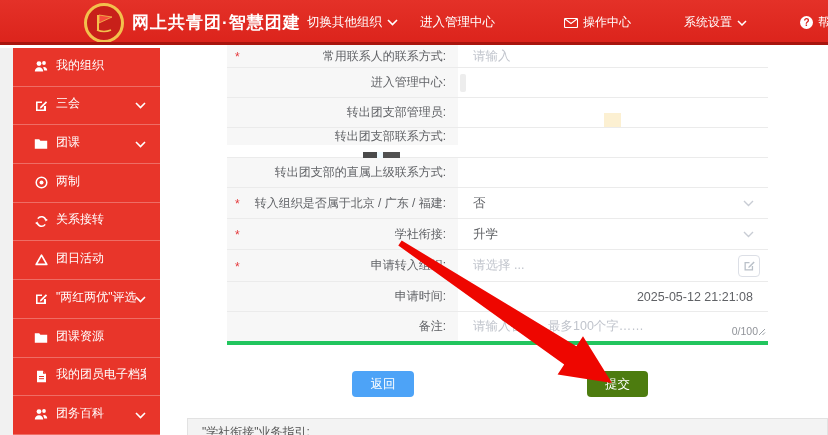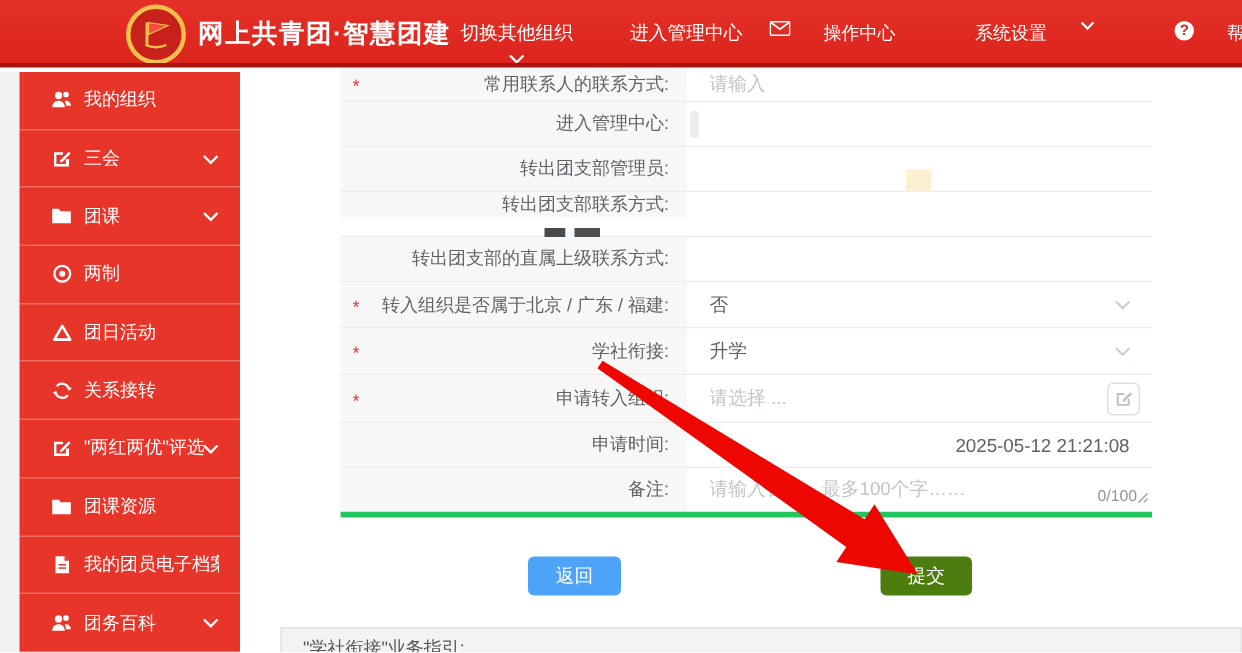--- a/index.html
+++ b/index.html
@@ -9,28 +9,28 @@
   
   .header { position:absolute; left:0; top:0; width:828px; height:45px;
     background:linear-gradient(180deg,#e43128,#dc241c);
     border-bottom:3px solid #a8150e; display:flex; align-items:center; color:#fff; overflow:hidden; z-index:5; }
   .logo { position:absolute; left:84px; top:3px; width:40px; height:40px; border-radius:50%;
     background:#c8201a; border:3px solid #f3c04c; display:flex; align-items:center; justify-content:center; }
   .app-title { position:absolute; left:132px; top:11px; font-size:17px; font-weight:bold; letter-spacing:1px; }
   .hnav { position:absolute; top:14px; font-size:12.5px; display:flex; align-items:center; gap:5px; cursor:pointer; white-space:nowrap; }
   .hnav svg { display:block; }
   .hright { position:absolute; right:-14px; top:14px; display:flex; align-items:center; gap:14px; font-size:12px; white-space:nowrap; }
-  .hright .itm { display:flex; align-items:flex-start; gap:22px; cursor:pointer;padding-left:39px; }
+  .hright .itm { display:flex; align-items:center; gap:5px; cursor:pointer;padding-left:39px; }
   .qcircle { display:inline-flex; width:13px; height:13px; border-radius:50%; background:#fff; color:#d9251f;
     font-size:10px; font-weight:bold; align-items:center; justify-content:center; }
 
   
   .gutter { position:absolute; left:0; top:48px; width:13px; height:387px; background:#f1f1f1; }
   .sidebar { position:absolute; left:13px; top:48px; width:147px; height:387px; background:#e8352a; z-index:4; }
-  .sitem { height:38.7px; display:flex; align-items:center; padding:0 14px 0 21px; color:#fff; font-size:12px;
+  .sitem { height:38.7px; display:flex; align-items:flex-end; padding:0 14px 12px 21px; color:#fff; font-size:12px;
     border-bottom:1px solid rgba(255,255,255,.28); cursor:pointer; position:relative; }
   .sitem .ic { width:14px; height:14px; margin-right:8px; flex:none; display:flex; align-items:center; justify-content:center; }
   .sitem .lbl { white-space:nowrap; overflow:hidden; }
   .sitem .chev { position:absolute; right:14px; }
 
   
   .table { position:absolute; left:227px; top:45px; width:541px; background:#fff; z-index:2; }
   .frow { display:flex; border-bottom:1px solid #ebebeb; }
   .frow:first-child { border-top:none; }
   .fl { width:231px; background:#f7f7f7; display:flex; align-items:center; justify-content:flex-end;
@@ -75,21 +75,21 @@
   <div class="header">
     <div class="logo">
       <svg width="22" height="22" viewBox="0 0 22 22">
         <rect x="4" y="3" width="2" height="15" fill="#f3c04c"></rect>
         <path d="M6 3 L19 5 L6 11 Z" fill="#f64b3c" stroke="#f3c04c" stroke-width="0.8"></path>
         <path d="M4 18 q7 3 14 0" stroke="#f3c04c" stroke-width="1.6" fill="none"></path>
       </svg>
     </div>
     <div class="app-title">网上共青团·智慧团建</div>
 
-    <div class="hnav" style="left:307px;flex-direction:column;">
+    <div class="hnav" style="left:307px;">
       <span>切换其他组织</span>
       <svg width="11" height="7" viewBox="0 0 11 7">
         <polyline points="1,1 5.5,5.5 10,1" fill="none" stroke="#fff" stroke-width="1.6"></polyline>
       </svg>
     </div>
     <div class="hnav" style="left:420px;">
       <span>进入管理中心</span>
     </div>
 
     <div class="hright">
@@ -162,37 +162,37 @@
         <svg width="13" height="13" viewBox="0 0 13 13">
             <circle cx="6.5" cy="6.5" r="5.3" fill="none" stroke="#fff" stroke-width="1.5"></circle>
             <circle cx="6.5" cy="6.5" r="2" fill="#fff"></circle>
           </svg>
       </span>
       <span class="lbl">两制</span>
     </div>
 
     <div class="sitem">
       <span class="ic">
-        <svg width="13" height="12" viewBox="0 0 13 12">
-            <path d="M6.5 1.2 L11.8 10.4 H1.2 Z" fill="none" stroke="#fff" stroke-width="1.7" stroke-linejoin="round"></path>
-          </svg>
-      </span>
-      <span class="lbl">团日活动</span>
-    </div>
-
-    <div class="sitem">
-      <span class="ic">
         <svg width="13" height="13" viewBox="0 0 13 13">
             <path d="M2.2 7.8a4.5 4.5 0 0 0 8 1.6" fill="none" stroke="#fff" stroke-width="1.5"></path>
             <path d="M10.8 5.2a4.5 4.5 0 0 0-8-1.6" fill="none" stroke="#fff" stroke-width="1.5"></path>
             <polygon points="10.3,6.5 12.9,5.1 10.5,3.3" fill="#fff"></polygon>
             <polygon points="2.7,6.5 0.1,7.9 2.5,9.7" fill="#fff"></polygon>
           </svg>
       </span>
       <span class="lbl">关系接转</span>
+    </div>
+
+    <div class="sitem">
+      <span class="ic">
+        <svg width="13" height="12" viewBox="0 0 13 12">
+            <path d="M6.5 1.2 L11.8 10.4 H1.2 Z" fill="none" stroke="#fff" stroke-width="1.7" stroke-linejoin="round"></path>
+          </svg>
+      </span>
+      <span class="lbl">团日活动</span>
     </div>
 
     <div class="sitem">
       <span class="ic">
         <svg width="13" height="13" viewBox="0 0 13 13">
             <path d="M1 2.5h6v1.6H2.6v6.3h6.3V7H11v5H1z" fill="#fff"></path>
             <path d="M5.3 7.8l5.6-5.6 1.2 1.2-5.6 5.6-1.6.4z" fill="#fff"></path>
           </svg>
       </span>
       <span class="lbl">"两红两优"评选</span>

